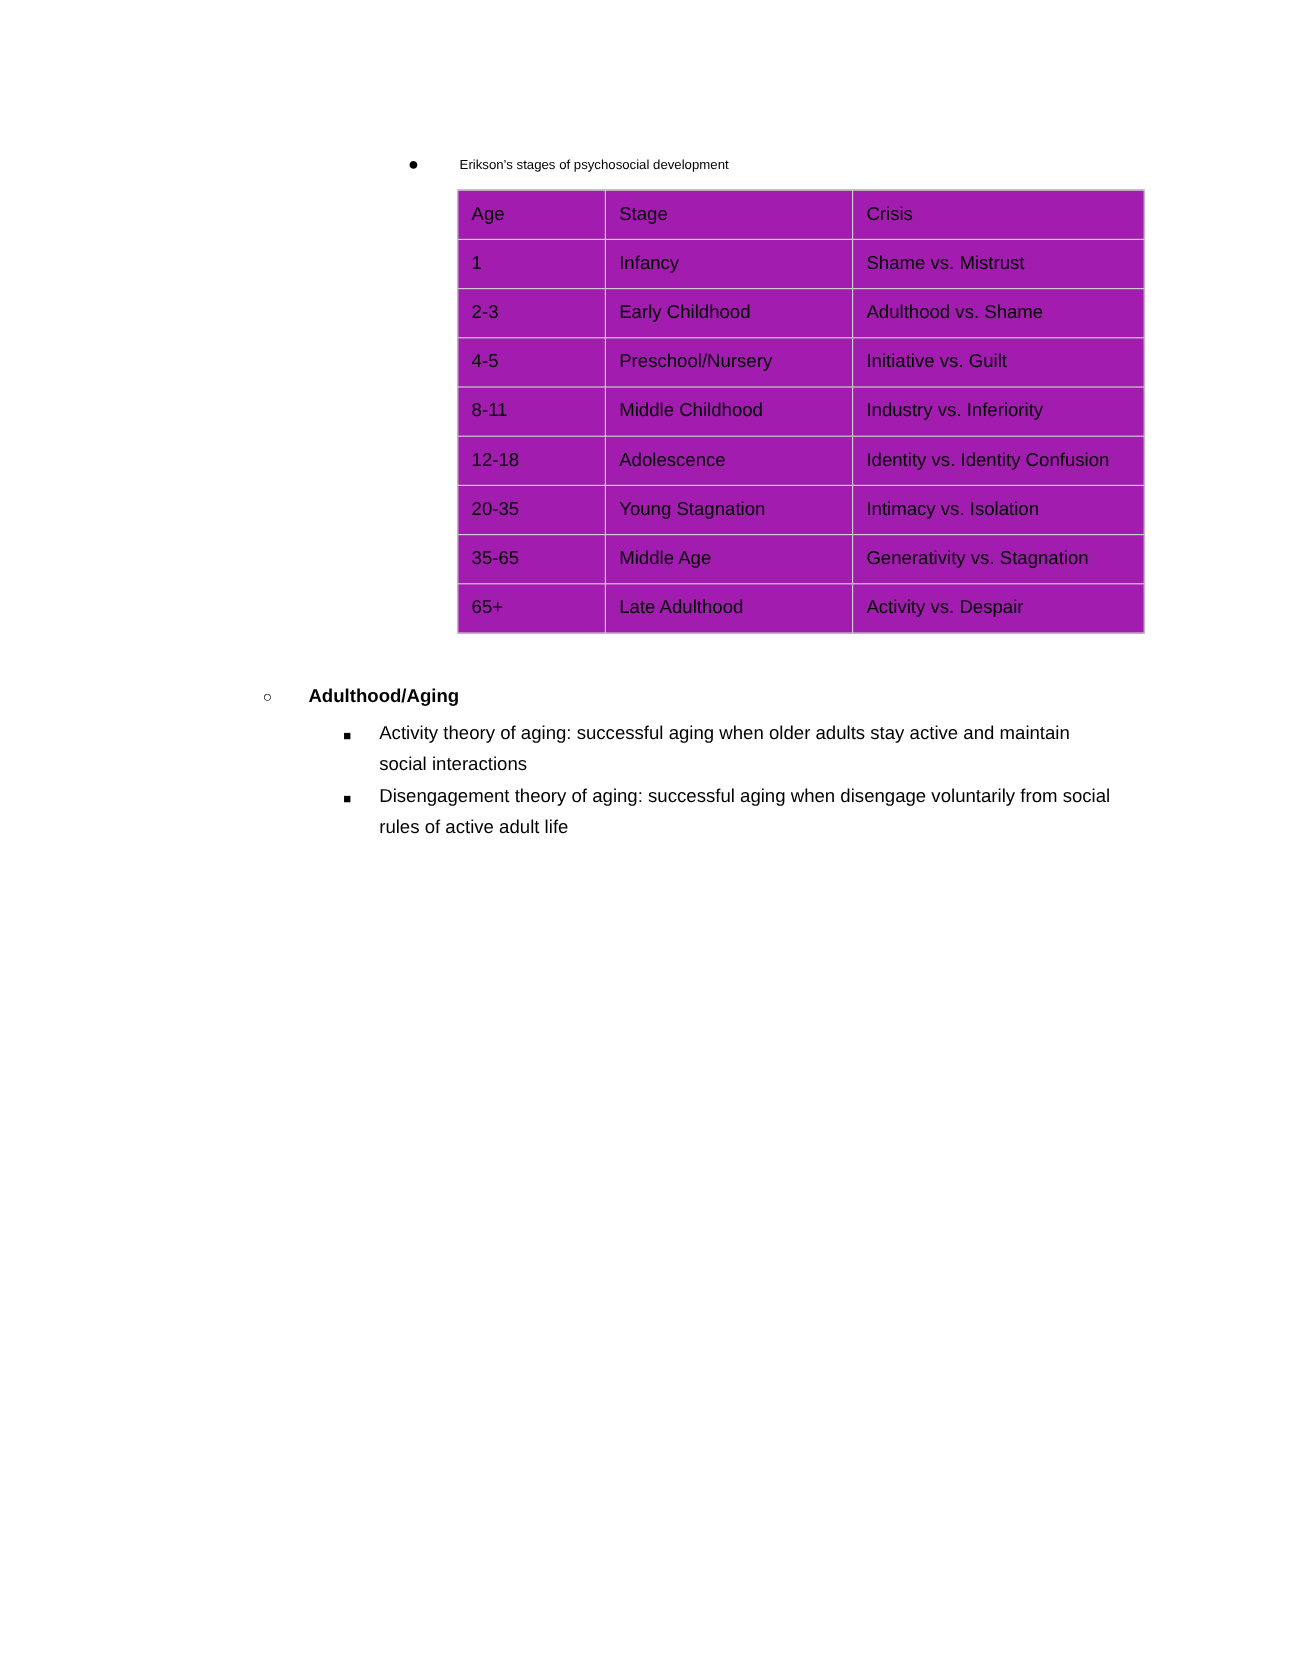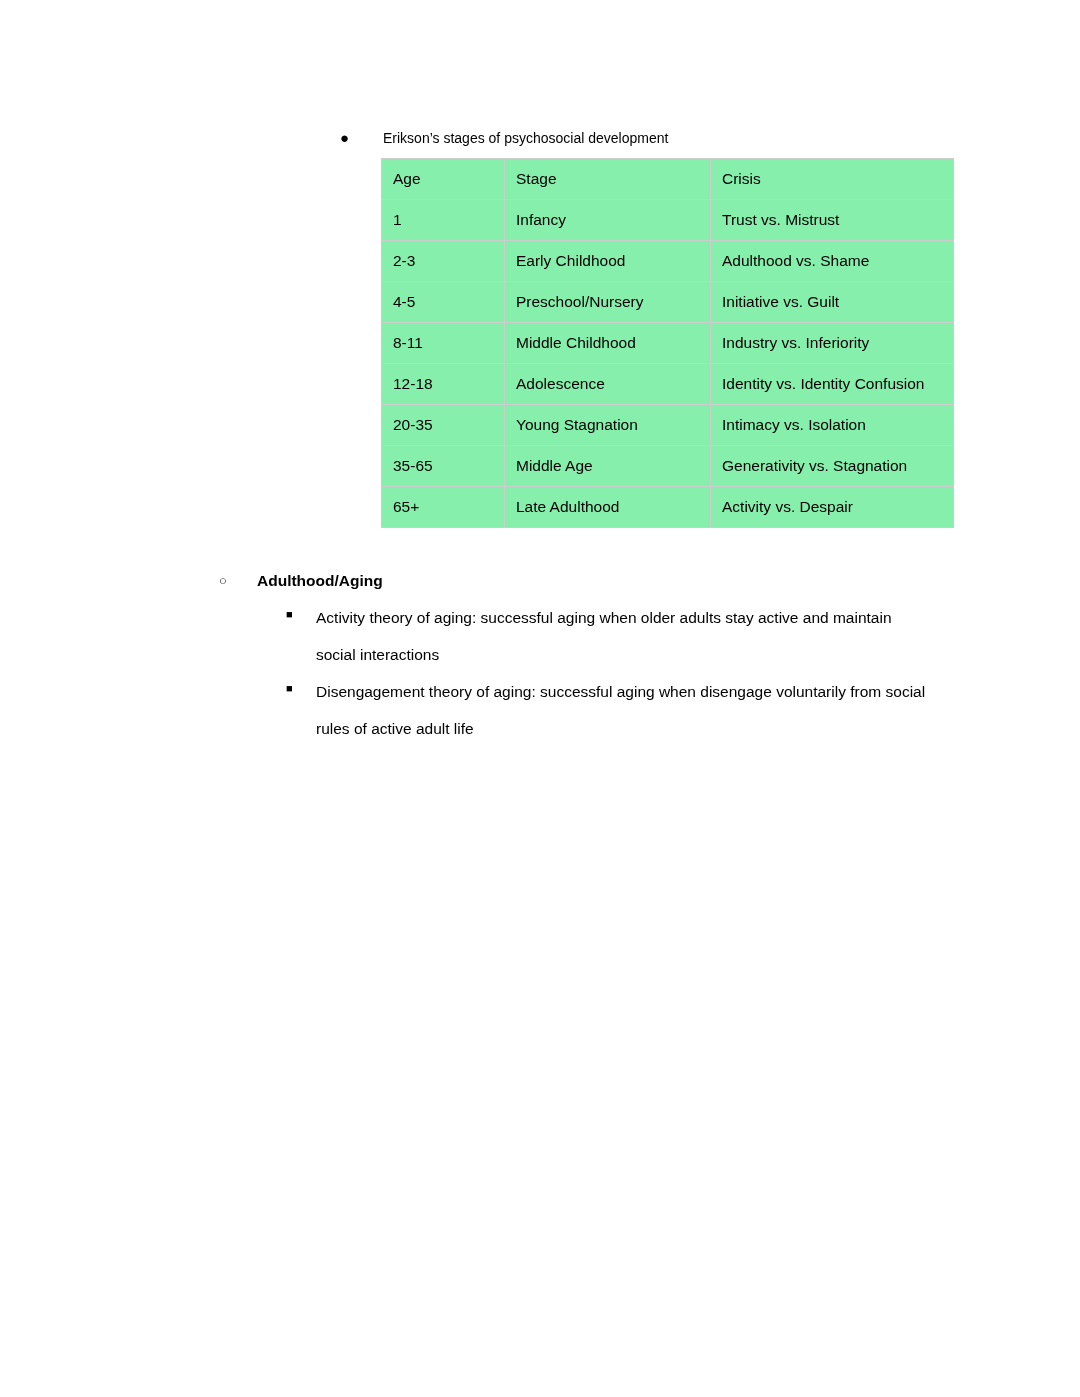--- a/index.html
+++ b/index.html
@@ -34,34 +34,34 @@
     align-items: flex-start;
   }
   .lvl1 .marker {
     width: 43px;
     flex: 0 0 43px;
     font-size: 15px;
     line-height: 24px;
     color: #000;
   }
   .lvl1 .text {
-    font-size: 14px;
+    font-size: 11px;
     line-height: 24px;
     white-space: nowrap;
   }
 
   
   .erikson-table {
     position: absolute;
     left: 381px;
     top: 158px;
     width: 572px;
     border-collapse: collapse;
     table-layout: fixed;
-    background: #86efac;
+    background: #a21caf;
   }
   .erikson-table td {
     border: 1px solid #cccccc;
     padding: 9px 11px 9px 11px;
     font-size: 15.5px;
     line-height: 21px;
     vertical-align: top;
     color: #000;
     height: 22px;
   }
@@ -98,21 +98,21 @@
 
   .lvl3 { padding-left: 286px; margin-bottom: 0px; }
   .lvl3 .marker {
     flex: 0 0 30px;
     font-size: 11px;
     line-height: 30px;
     color: #000;
   }
   .lvl3 .text {
     font-size: 15.5px;
-    line-height: 37px;
+    line-height: 26px;
     width: 610px;
   }
 </style>
 </head>
 <body>
 
 <div class="page">
 
   <div class="lvl1 row">
     <span class="marker">●</span>
@@ -127,21 +127,21 @@
     </colgroup>
     <tbody>
       <tr>
         <td>Age</td>
         <td>Stage</td>
         <td>Crisis</td>
       </tr>
       <tr>
         <td>1</td>
         <td>Infancy</td>
-        <td>Trust vs. Mistrust</td>
+        <td>Shame vs. Mistrust</td>
       </tr>
       <tr>
         <td>2-3</td>
         <td>Early Childhood</td>
         <td>Adulthood vs. Shame</td>
       </tr>
       <tr>
         <td>4-5</td>
         <td>Preschool/Nursery</td>
         <td>Initiative vs. Guilt</td>

